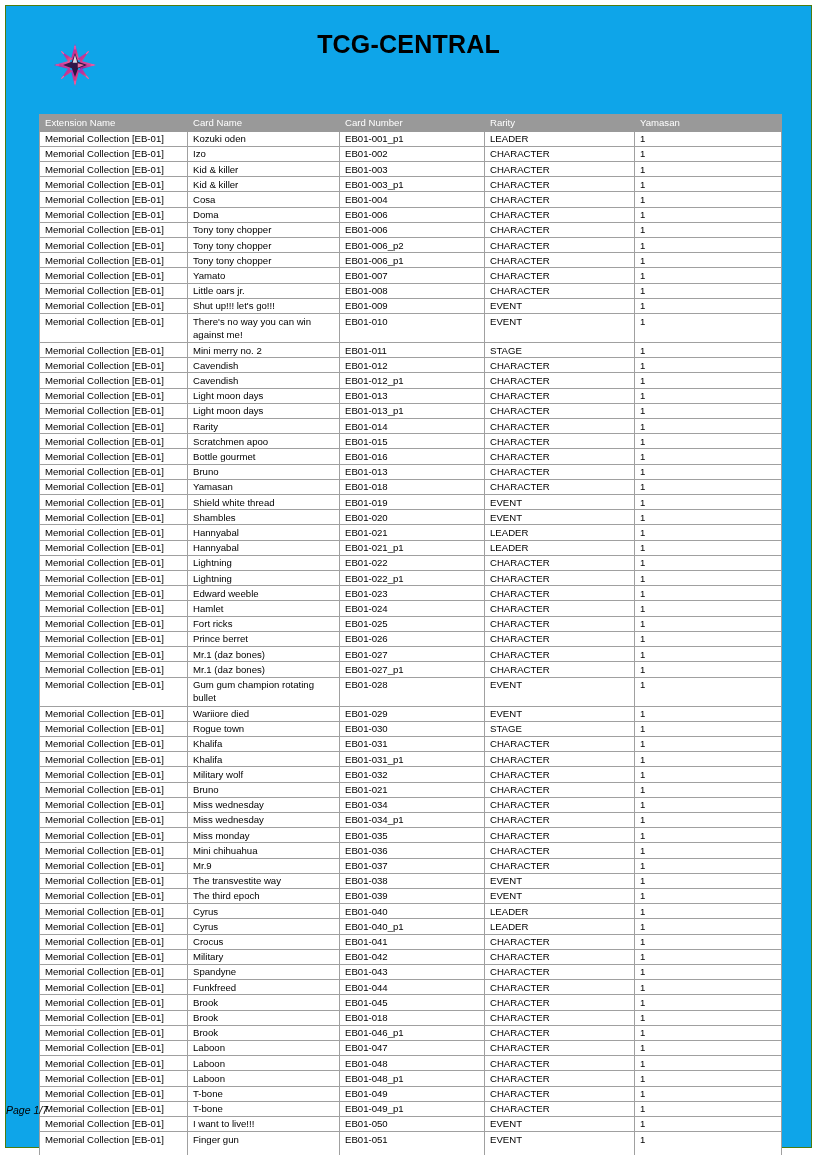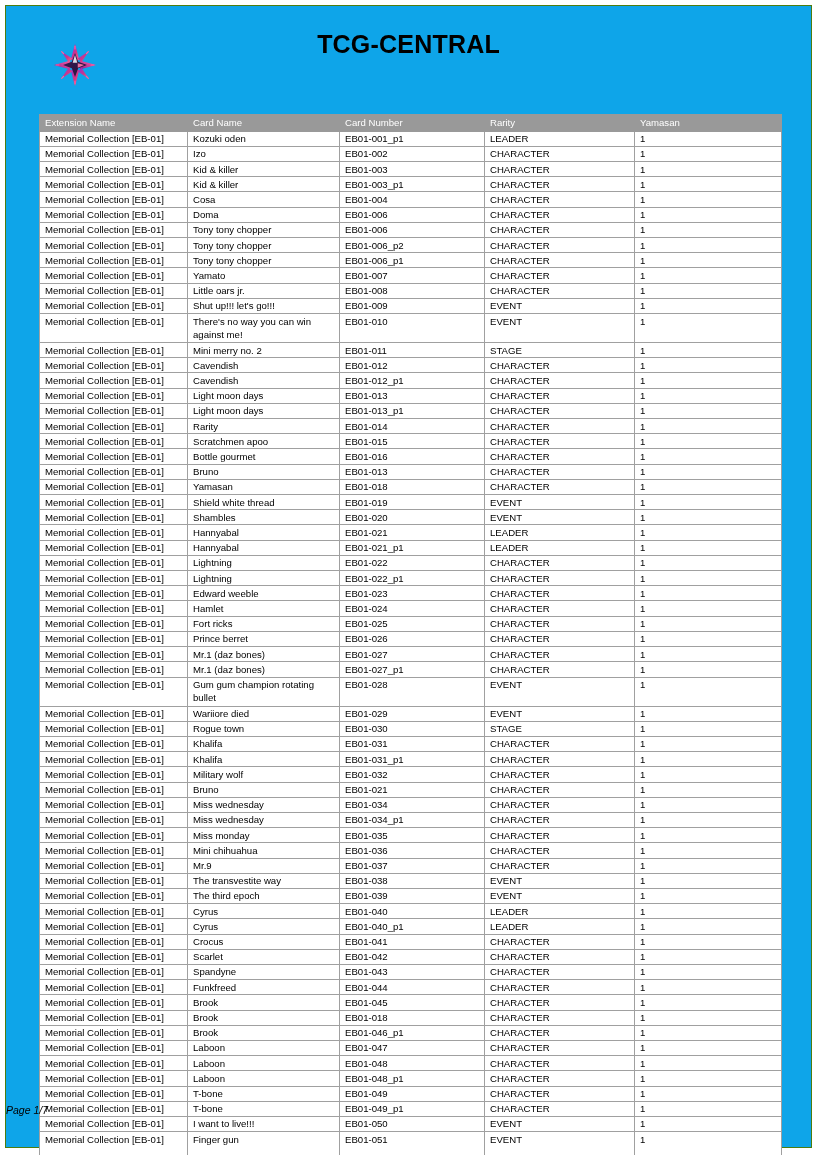--- a/index.html
+++ b/index.html
@@ -543,21 +543,21 @@
           </tr>
           <tr>
             <td>Memorial Collection [EB-01]</td>
             <td>Crocus</td>
             <td>EB01-041</td>
             <td>CHARACTER</td>
             <td>1</td>
           </tr>
           <tr>
             <td>Memorial Collection [EB-01]</td>
-            <td>Scarlet</td>
+            <td>Military</td>
             <td>EB01-042</td>
             <td>CHARACTER</td>
             <td>1</td>
           </tr>
           <tr>
             <td>Memorial Collection [EB-01]</td>
             <td>Spandyne</td>
             <td>EB01-043</td>
             <td>CHARACTER</td>
             <td>1</td>

